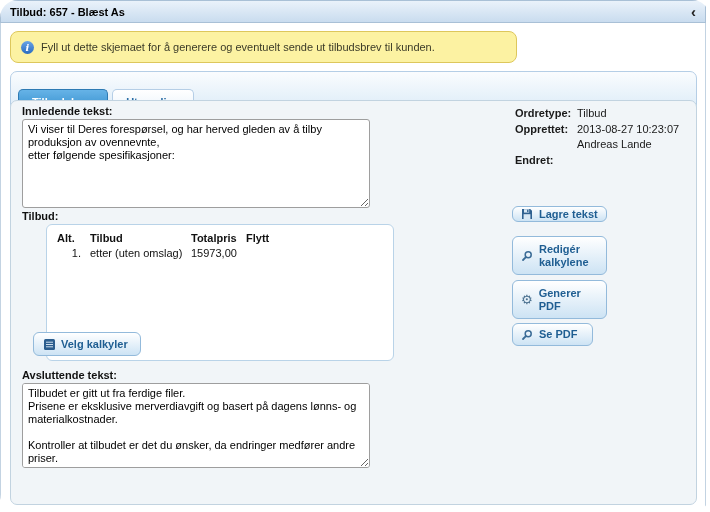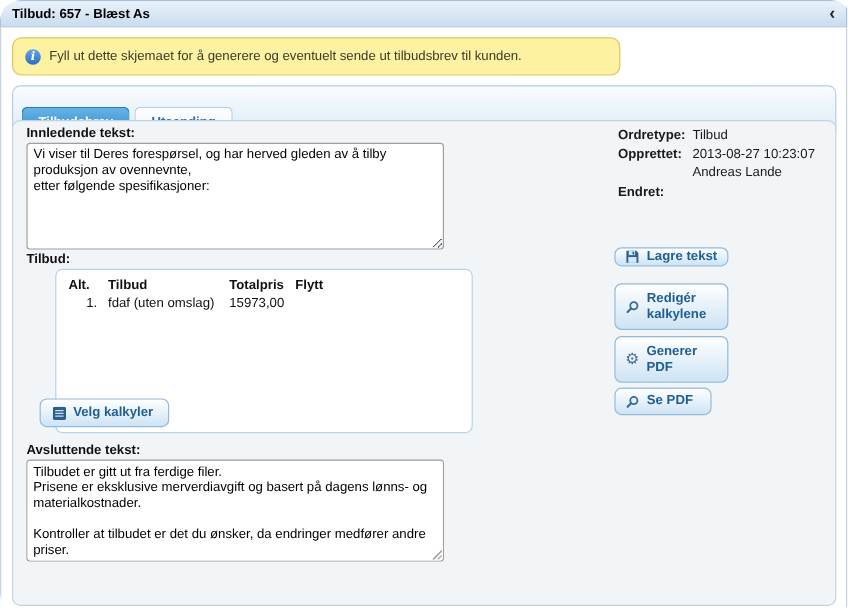--- a/index.html
+++ b/index.html
@@ -144,21 +144,21 @@
         <tr>
           <th class="c-alt">Alt.</th>
           <th class="c-name">Tilbud</th>
           <th class="c-total">Totalpris</th>
           <th>Flytt</th>
         </tr>
       </thead>
       <tbody>
         <tr>
           <td class="c-alt">1.</td>
-          <td class="c-name">fdaf (uten omslag)</td>
+          <td class="c-name">etter (uten omslag)</td>
           <td class="c-total">15973,00</td>
           <td></td>
         </tr>
       </tbody>
     </table>
   </div>
   <button class="btn" id="btn-velg">
     <span class="icn">
       <svg width="11" height="11" viewBox="0 0 11 11">
           <rect width="11" height="11" rx="1.5" fill="#2b5d8e"></rect>

